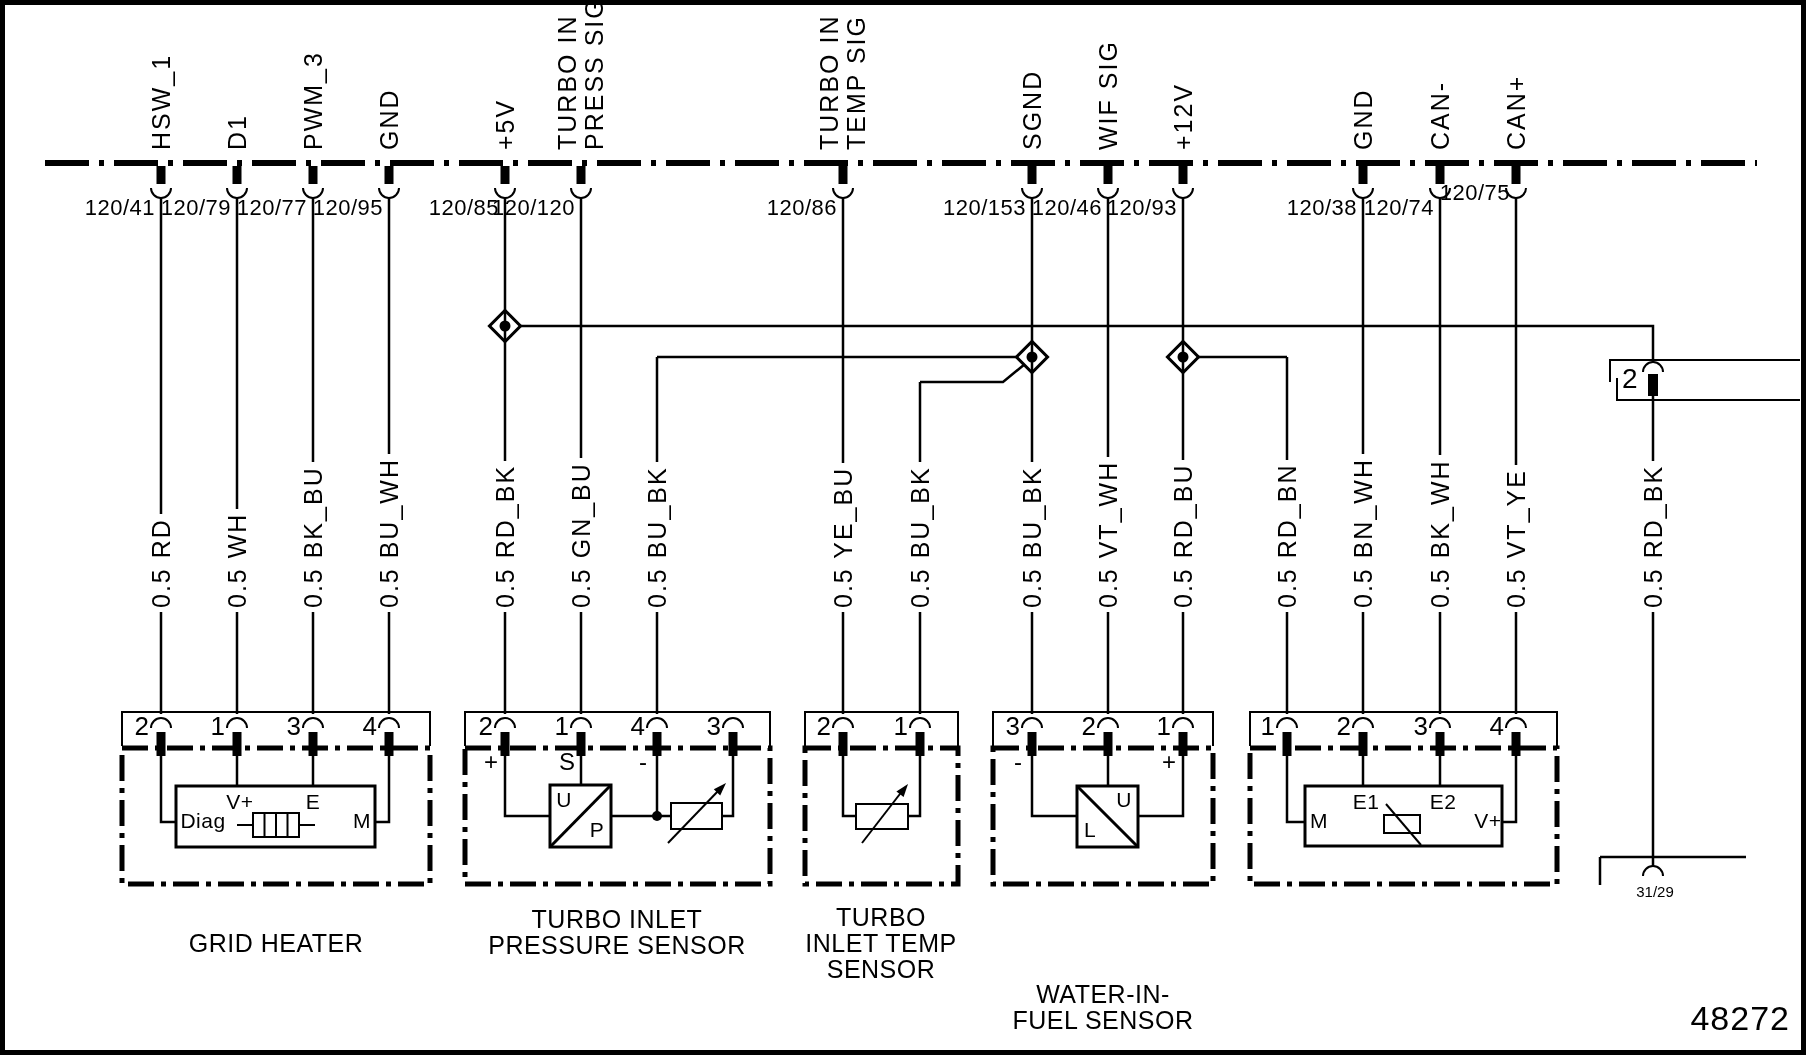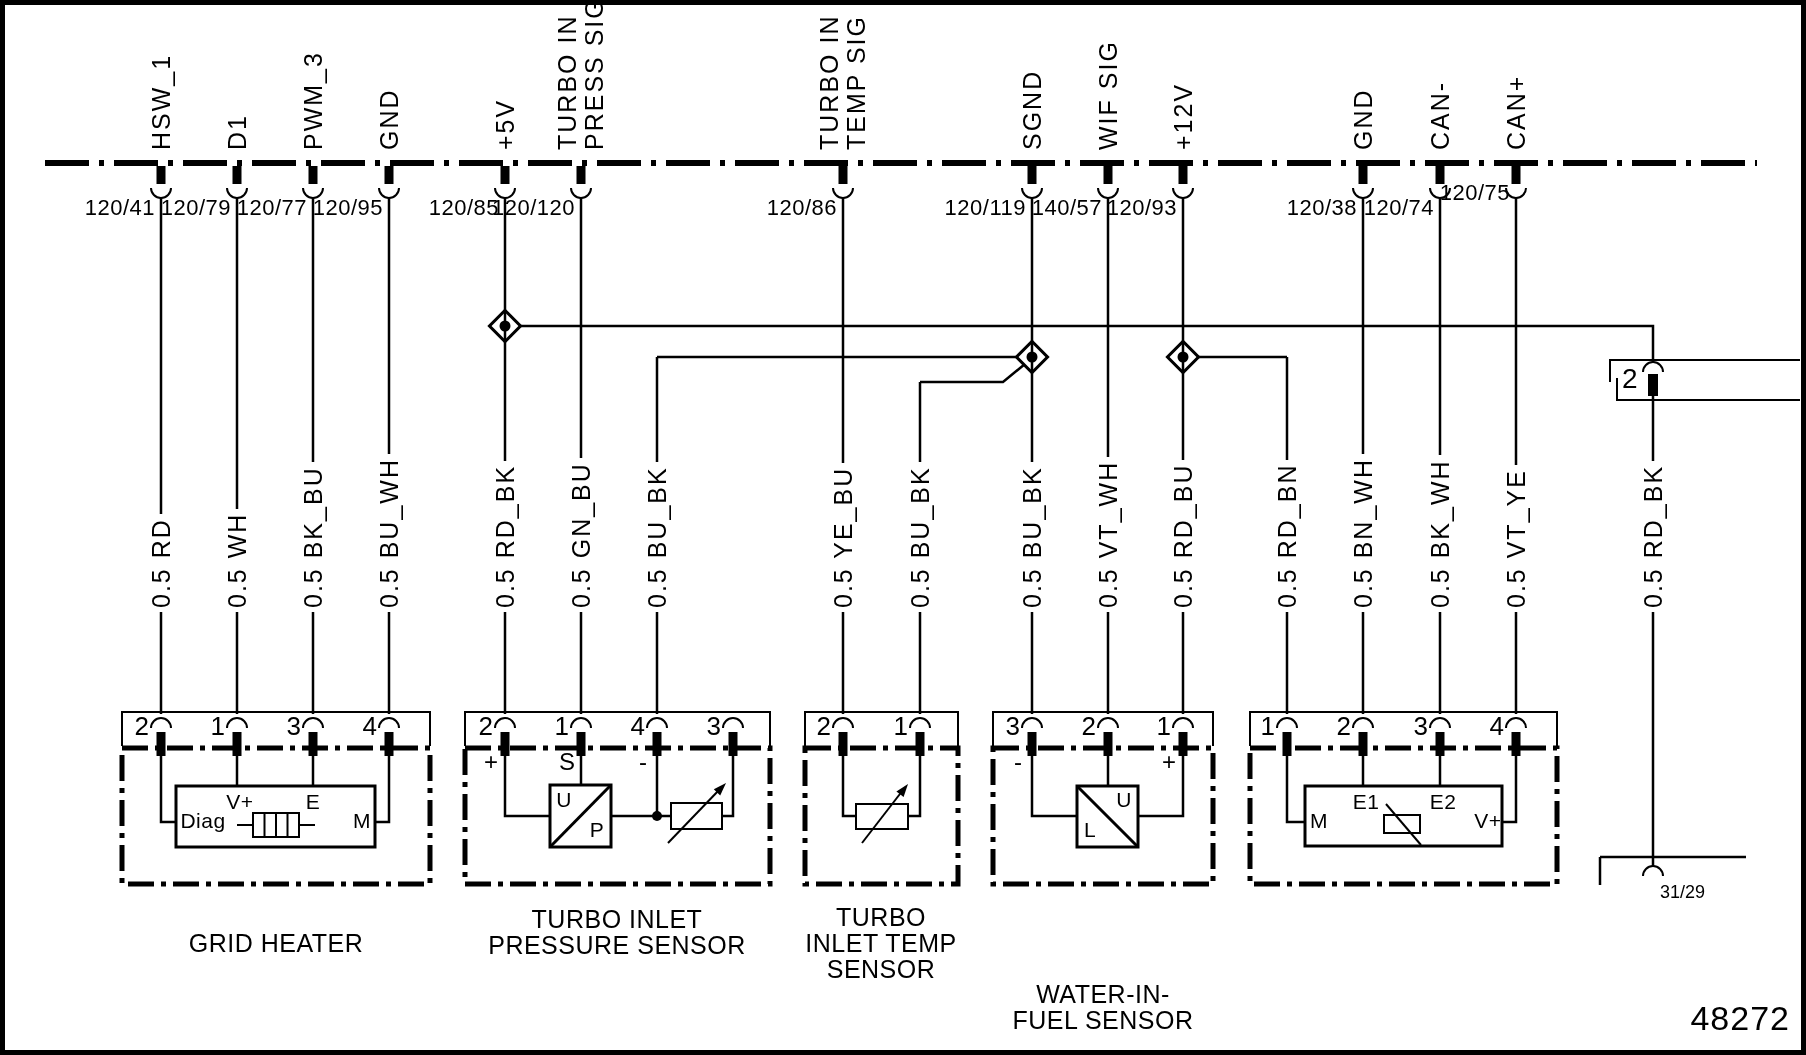--- a/index.html
+++ b/index.html
@@ -12,21 +12,21 @@
   .sig{font-size:25px;line-height:27px;}
   .wirelab{font-size:25px;line-height:30px;background:#fff;padding:0 4px;white-space:nowrap;}
   .pinnum{font-size:22px;line-height:24px;text-align:right;width:150px;letter-spacing:0.5px;}
   .strippin{font-size:26px;line-height:28px;text-align:right;width:50px;}
   .sign{font-size:24px;line-height:24px;text-align:center;width:50px;}
   .devlab{font-size:21px;line-height:22px;text-align:center;width:100px;letter-spacing:0.5px;}
   .caption{font-size:25px;line-height:26px;text-align:center;width:460px;
            white-space:pre-line;letter-spacing:0.5px;}
   .fignum{font-size:34px;line-height:40px;text-align:right;width:250px;letter-spacing:1px;}
   .linklab{font-size:28px;line-height:30px;}
-  .gndlab{font-size:18px;line-height:24px;text-align:right;width:100px;}
+  .gndlab{font-size:15px;line-height:24px;text-align:center;width:100px;}
 </style>
 </head>
 <body>
 
 <div id="stage">
 
   <svg id="diagram-svg" width="1806" height="1055" viewBox="0 0 1806 1055">
     <g stroke="#000" fill="none">
       <rect x="2.5" y="2.5" width="1801" height="1050" stroke-width="5"></rect>
 
@@ -242,23 +242,23 @@
     <div class="txt pinnum" style="left: 233px; top: 196px;">120/95</div>
     <div class="txt vlabel sig" style="left: 518.5px; top: 123px;">+5V</div>
     <div class="txt pinnum" style="left: 349px; top: 196px;">120/85</div>
     <div class="txt vlabel sig" style="left: 608px; top: 96px;">TURBO IN
 PRESS SIG</div>
     <div class="txt pinnum" style="left: 425px; top: 196px;">120/120</div>
     <div class="txt vlabel sig" style="left: 870px; top: 96px;">TURBO IN
 TEMP SIG</div>
     <div class="txt pinnum" style="left: 687px; top: 196px;">120/86</div>
     <div class="txt vlabel sig" style="left: 1045.5px; top: 123px;">SGND</div>
-    <div class="txt pinnum" style="left: 876px; top: 196px;">120/119</div>
+    <div class="txt pinnum" style="left: 876px; top: 196px;">120/153</div>
     <div class="txt vlabel sig" style="left: 1121.5px; top: 123px;">WIF SIG</div>
-    <div class="txt pinnum" style="left: 952px; top: 196px;">140/57</div>
+    <div class="txt pinnum" style="left: 952px; top: 196px;">120/46</div>
     <div class="txt vlabel sig" style="left: 1196.5px; top: 123px;">+12V</div>
     <div class="txt pinnum" style="left: 1027px; top: 196px;">120/93</div>
     <div class="txt vlabel sig" style="left: 1376.5px; top: 123px;">GND</div>
     <div class="txt pinnum" style="left: 1207px; top: 196px;">120/38</div>
     <div class="txt vlabel sig" style="left: 1453.5px; top: 123px;">CAN-</div>
     <div class="txt pinnum" style="left: 1284px; top: 196px;">120/74</div>
     <div class="txt vlabel sig" style="left: 1529.5px; top: 123px;">CAN+</div>
     <div class="txt pinnum" style="left: 1360px; top: 181px;">120/75</div>
     <div class="txt vlabel wirelab" style="left: 176px; top: 582px;">0.5 RD</div>
     <div class="txt vlabel wirelab" style="left: 252px; top: 582px;">0.5 WH</div>

